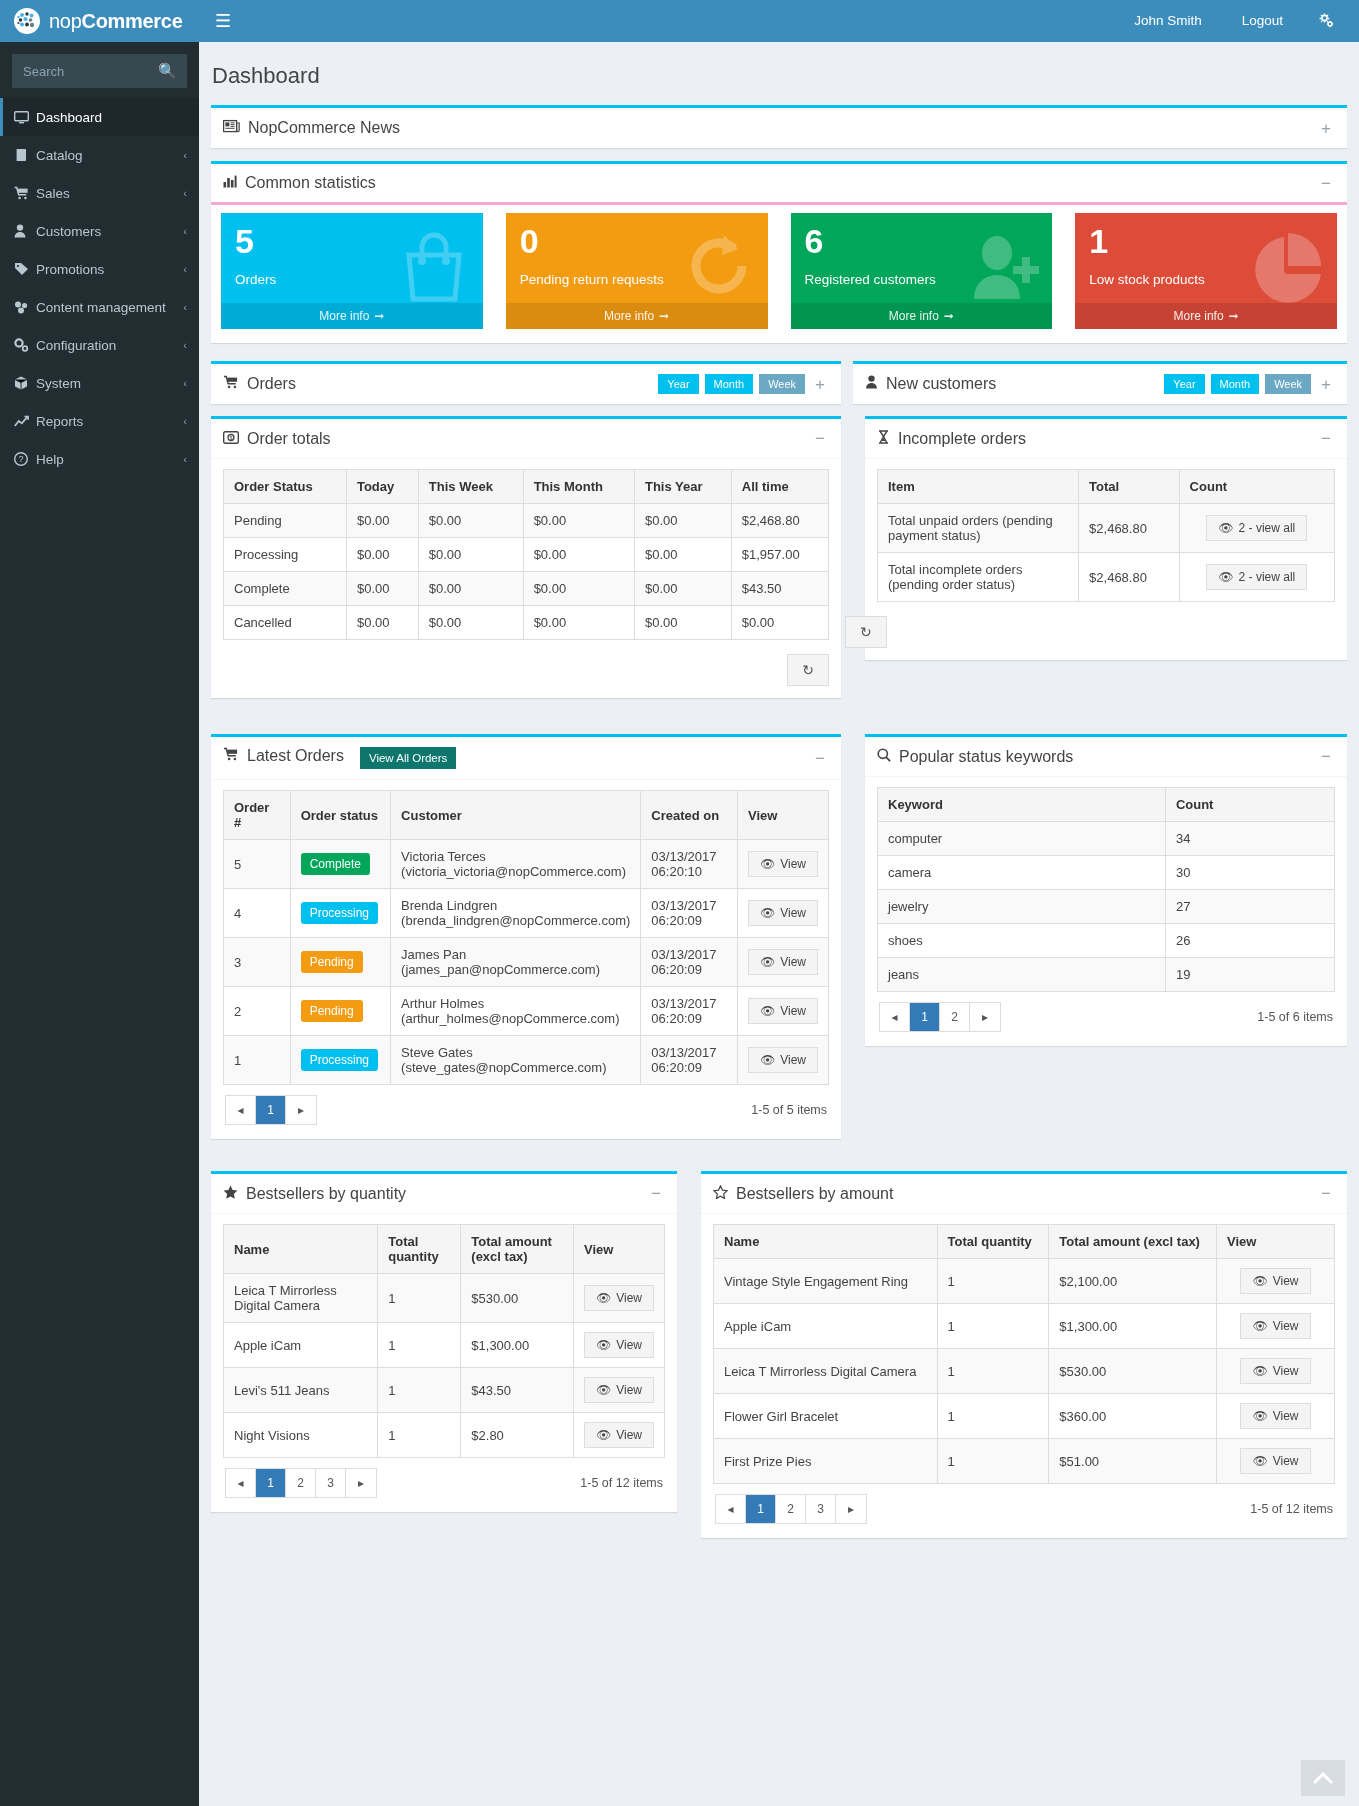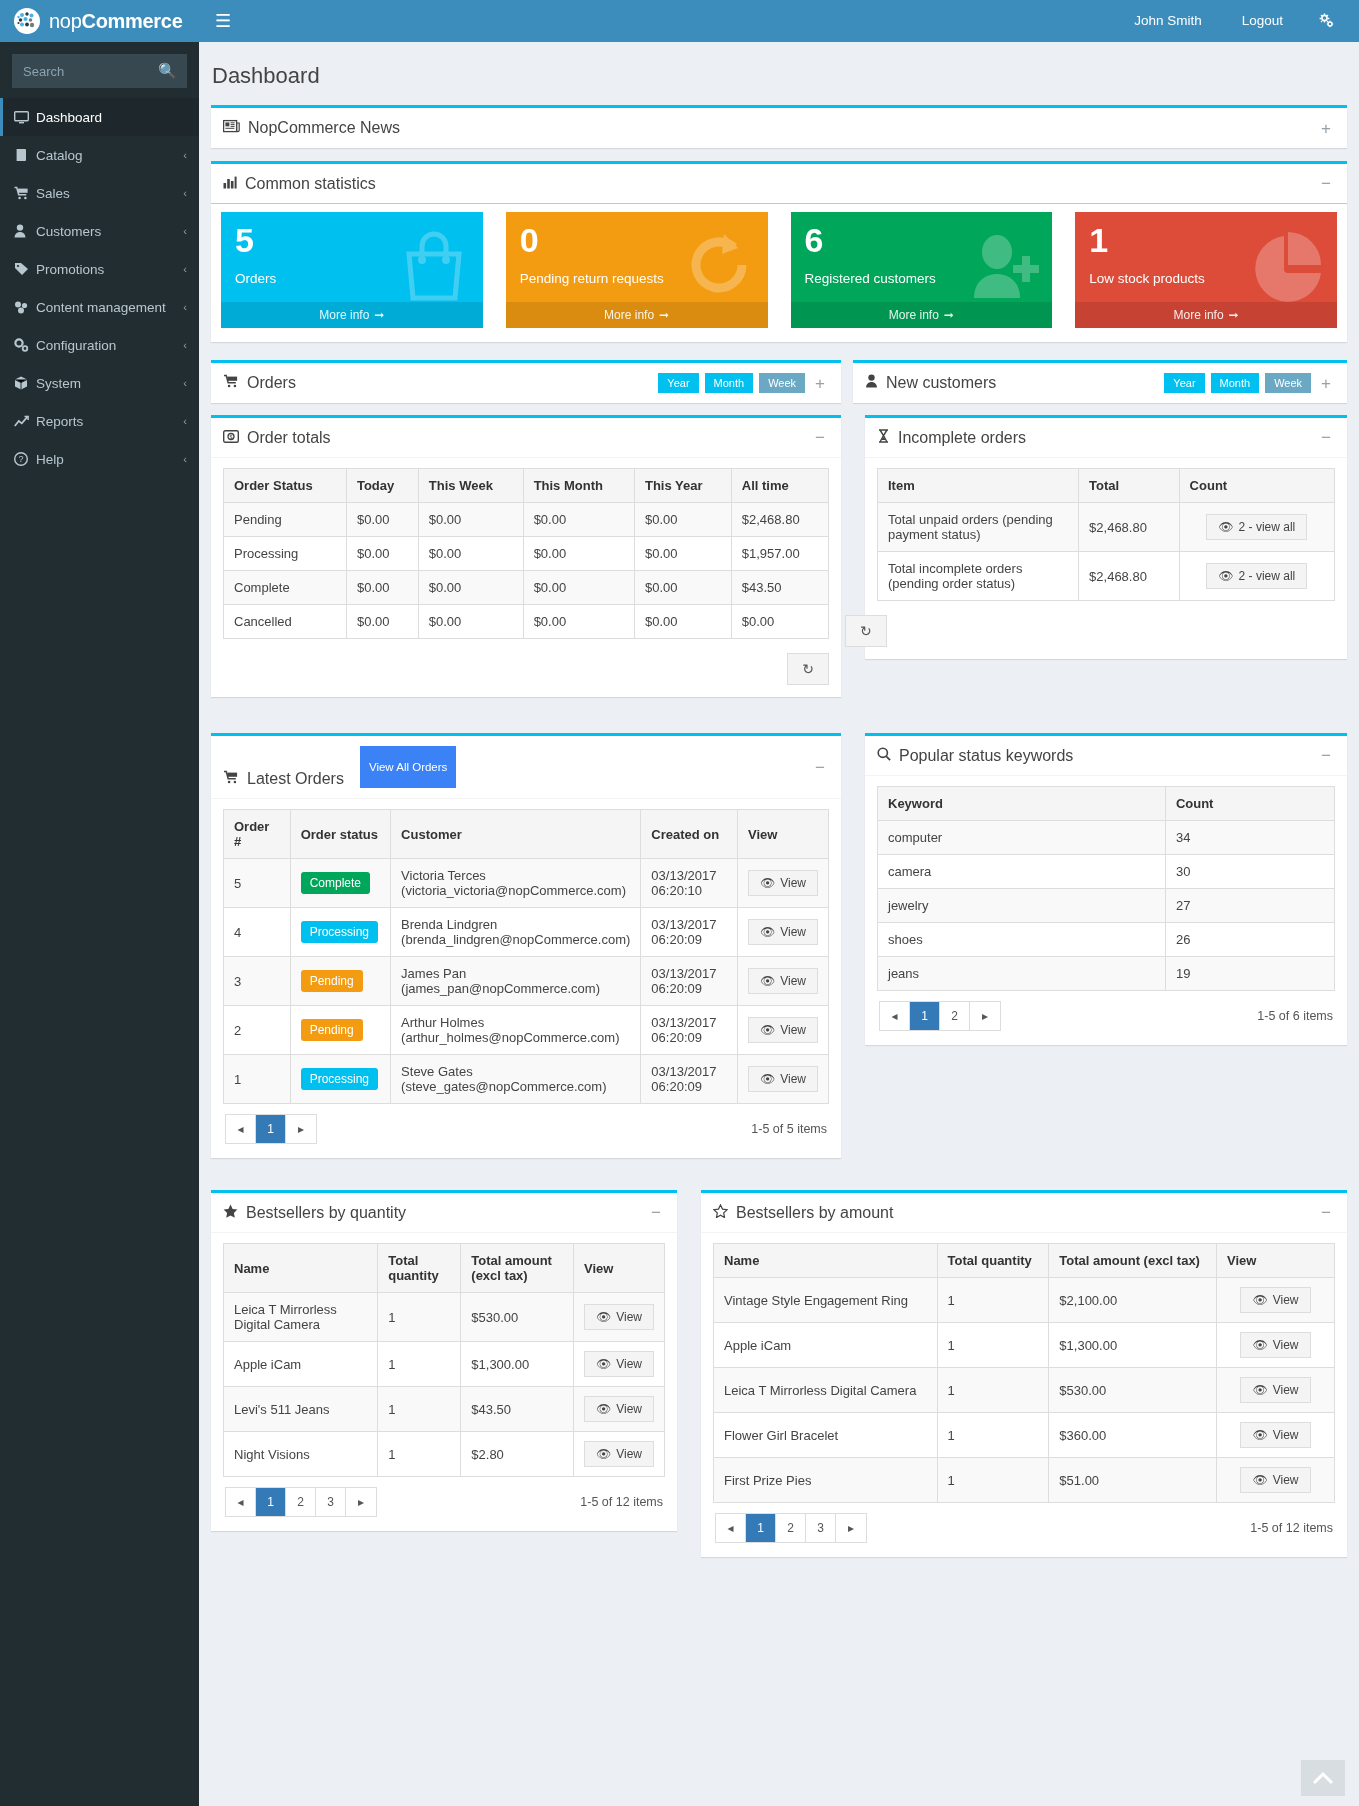--- a/index.html
+++ b/index.html
@@ -67,21 +67,21 @@
   .content { position:absolute; top:42px; left:199px; width:1160px; height:1764px; }
   .page-title { font-size:22px; color:#444; font-weight:400; padding:21px 0 16px 13px; }
 
   .box {
     background:#fff; border-top:3px solid #00c0ef; margin:0 12px 18px 12px;
     box-shadow:0 1px 1px rgba(0,0,0,.1); position:relative;
   }
   .box-header {
     display:flex; align-items:center; padding:10px 12px 10px 12px; min-height:40px;
   }
-  .box-title { font-size:16px; color:#444; display:flex; align-items:flex-end; gap:8px; font-weight:400; }
+  .box-title { font-size:16px; color:#444; display:flex; align-items:flex-start; gap:8px; font-weight:400; }
   .box-tools { margin-left:auto; display:flex; align-items:center; gap:6px; }
   .box-tool-btn { color:#97a0a6; font-size:17px; cursor:pointer; line-height:1; padding:0 4px; }
   .box-body { padding:10px 12px 12px 12px; }
 
   
   .stats-row { display:flex; gap:23px; padding:8px 10px 14px 10px; }
   .small-box { flex:1; height:116px; position:relative; overflow:hidden; color:#fff; }
   .small-box .inner { padding:11px 14px 0 14px; position:relative; z-index:2; }
   .small-box h3 { margin:0; font-size:34px; font-weight:700; line-height:1.05; }
   .small-box p { margin:12px 0 0 0; font-size:13.5px; }
@@ -113,21 +113,21 @@
   .btn-sm-default {
     background:#f4f4f4; border:1px solid #ddd; color:#444; font-size:12px;
     padding:5px 11px; cursor:pointer; display:inline-flex; align-items:center; gap:5px;
     font-family:"Liberation Sans", sans-serif;
   }
   .btn-refresh {
     background:#f4f4f4; border:1px solid #ddd; color:#555; font-size:14px;
     padding:7px 14px; cursor:pointer;
   }
   .btn-blue {
-    background:#3b82f6; color:#fff; border:0; font-size:11.5px; padding:15px 9px;
+    background:#0f766e; color:#fff; border:0; font-size:11.5px; padding:5px 9px;
     cursor:pointer; font-family:"Liberation Sans", sans-serif;
   }
   .label {
     display:inline-block; color:#fff; font-size:12px; padding:4px 9px; border-radius:3px;
   }
   .label-green { background:#00a65a; }
   .label-blue  { background:#00c0ef; }
   .label-orange{ background:#f39c12; }
 
   .pager-row { display:flex; align-items:center; padding:10px 2px 2px 2px; }
@@ -316,21 +316,21 @@
             </svg></span>
         <span>NopCommerce News</span>
       </div>
       <div class="box-tools">
         <span class="box-tool-btn">+</span>
       </div>
     </div>
   </div>
 
   <div class="box">
-    <div class="box-header" style="border-bottom:1px solid #f9a8d4;">
+    <div class="box-header" style="border-bottom:3px solid #f9a8d4;">
       <div class="box-title">
         <span><svg width="14" height="13" viewBox="0 0 14 13">
               <rect x="0.5" y="7" width="2.6" height="5.5" fill="#444"></rect>
               <rect x="4.2" y="3" width="2.6" height="9.5" fill="#444"></rect>
               <rect x="7.9" y="5" width="2.6" height="7.5" fill="#444"></rect>
               <rect x="11.6" y="0.6" width="2" height="11.9" fill="#444"></rect>
             </svg></span>
         <span>Common statistics</span>
       </div>
       <div class="box-tools">

